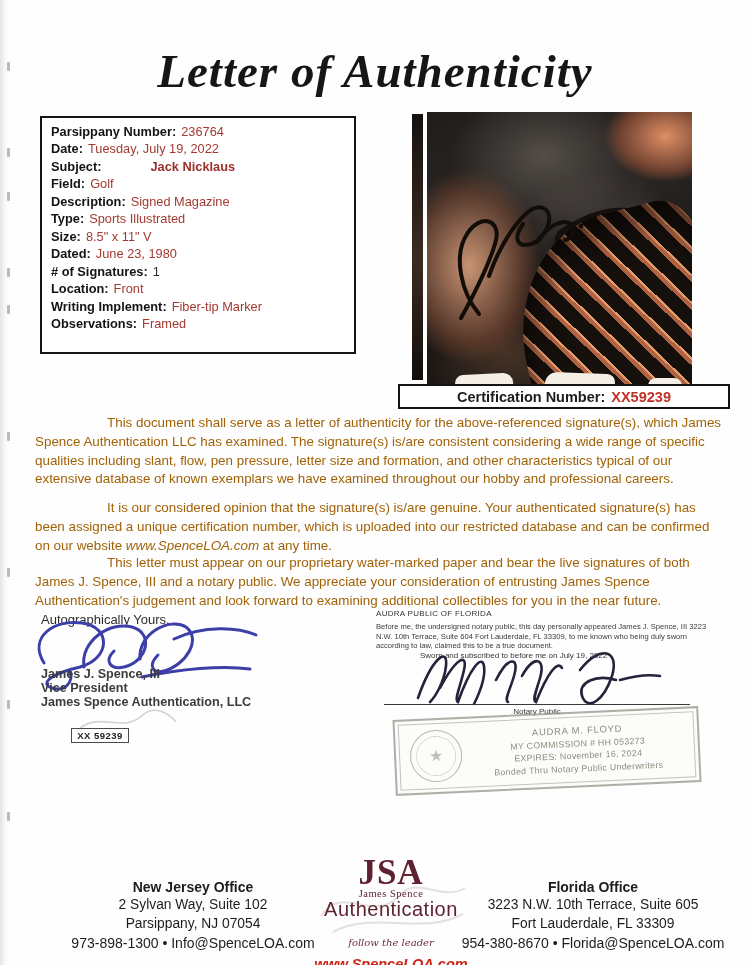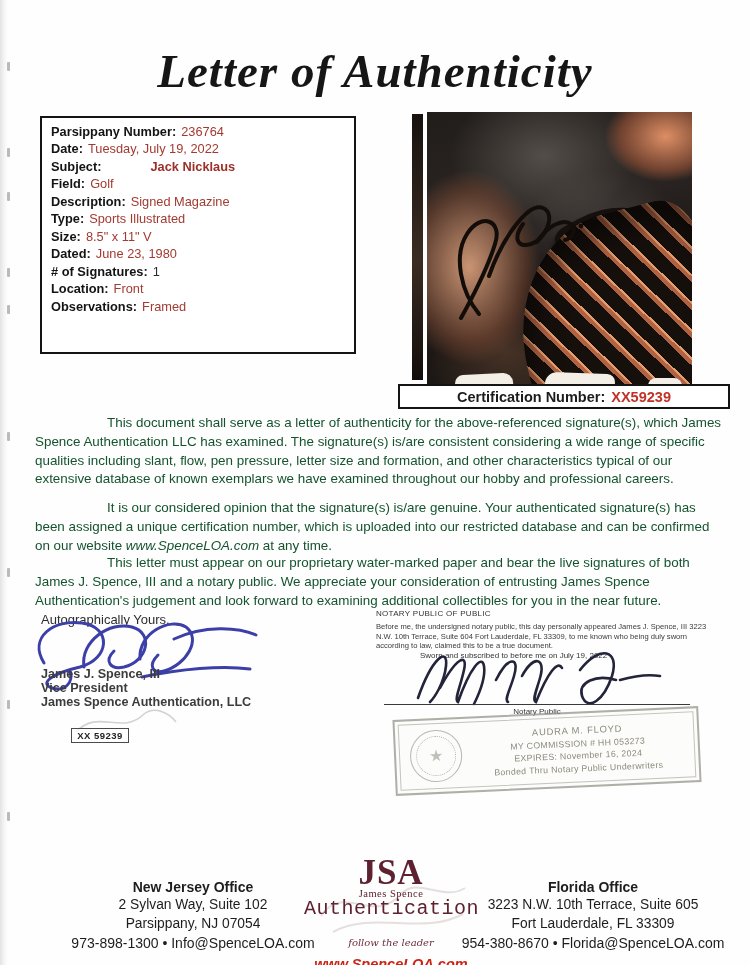--- a/index.html
+++ b/index.html
@@ -51,21 +51,21 @@
   .photo-sig { position:absolute; left:18px; top:52px; }
 
   
   .cert-bar { position:absolute; left:398px; top:384px; width:332px; height:25px;
     border:2px solid #141414; background:#fff; display:flex; align-items:center; justify-content:center;
     font-size:14.5px; font-weight:700; }
   .cert-bar .cert-val { color:#c23126; margin-left:6px; }
 
   
   .para { position:absolute; left:35px; width:690px; font-size:13.4px; line-height:18.8px;
-    color:#14532d; text-indent:72px; }
+    color:#a16207; text-indent:72px; }
   .para .link-it { font-style:italic; }
   .p1 { top:414px; }
   .p2 { top:499px; }
   .p3 { top:554px; }
 
   
   .salutation { position:absolute; left:41px; top:612px; font-size:13px; color:#2e2e2e; }
   .jsa-sig { position:absolute; left:24px; top:615px; }
   .signer { position:absolute; left:41px; top:668px; font-size:12.6px; line-height:13.8px; font-weight:700; color:#3c3c3c; }
   .wm-squiggle { position:absolute; left:72px; top:706px; opacity:.6; }
@@ -99,21 +99,21 @@
   
   .footer-col { position:absolute; text-align:center; color:#1d1d1d; }
   .footer-col .office-title { font-weight:700; font-size:14px; line-height:18px; }
   .footer-col .office-line { font-size:13.8px; line-height:18.5px; }
   .footer-col .office-contact { font-size:14px; line-height:20px; font-weight:400; }
   .nj { left:48px; top:878px; width:290px; }
   .fl { left:448px; top:878px; width:290px; }
   .logo-col { position:absolute; left:303px; top:858px; width:176px; text-align:center; color:#5e2130; }
   .logo-acronym { font-family:"Liberation Serif", serif; font-weight:700; font-size:35px; line-height:30px; letter-spacing:1px; }
   .logo-name1 { font-family:"Liberation Serif", serif; font-size:10.5px; letter-spacing:.5px; margin-top:0; }
-  .logo-name2 { font-family:Liberation Mono, monospace; font-size:20px; line-height:20px; letter-spacing:.5px;text-align:right; }
+  .logo-name2 { font-family:Liberation Sans, sans-serif; font-size:20px; line-height:20px; letter-spacing:.5px; }
   .logo-tagline { font-family:"DejaVu Serif", serif; font-style:italic; font-size:10px; color:#6d2c3a; margin-top:18px; }
   .logo-site { font-style:italic; font-weight:700; font-size:14.5px; color:#cc2414; margin-top:8px; }
   .logo-wm { position:absolute; left:10px; top:8px; opacity:.18; }
 </style>
 </head>
 <body>
 
 <div class="page">
   <div class="edge-shade"></div>
   <div class="scan-tick" style="top:62px"></div>
@@ -132,20 +132,21 @@
     <div class="info-row"><span class="lbl">Parsippany Number:</span><span class="val">236764</span></div>
     <div class="info-row"><span class="lbl">Date:</span><span class="val">Tuesday, July 19, 2022</span></div>
     <div class="info-row"><span class="lbl">Subject:</span><span class="val val-bold">Jack Nicklaus</span></div>
     <div class="info-row"><span class="lbl">Field:</span><span class="val">Golf</span></div>
     <div class="info-row"><span class="lbl">Description:</span><span class="val">Signed Magazine</span></div>
     <div class="info-row"><span class="lbl">Type:</span><span class="val">Sports Illustrated</span></div>
     <div class="info-row"><span class="lbl">Size:</span><span class="val">8.5" x 11" V</span></div>
     <div class="info-row"><span class="lbl">Dated:</span><span class="val">June 23, 1980</span></div>
     <div class="info-row"><span class="lbl"># of Signatures:</span><span class="val val-dark">1</span></div>
     <div class="info-row"><span class="lbl">Location:</span><span class="val">Front</span></div>
+    <div class="info-row"><span class="lbl">Writing Implement:</span><span class="val">Fiber-tip Marker</span></div>
     <div class="info-row"><span class="lbl">Observations:</span><span class="val">Framed</span></div>
   </div>
 
   <div class="photo-wrap">
     <div class="photo-sliver"></div>
     <div class="photo-main">
       <div class="photo-collar"></div>
       <div class="photo-shirt"></div>
       <div class="torn t1"></div>
       <div class="torn t2"></div>
@@ -184,21 +185,21 @@
   <div class="signer">
     <div>James J. Spence, III</div>
     <div>Vice President</div>
     <div>James Spence Authentication, LLC</div>
   </div>
   <svg class="wm-squiggle" width="110" height="32" viewBox="0 0 110 32">
     <path d="M4,26 C26,2 50,30 72,8 C82,0 96,6 104,16" fill="none" stroke="rgba(90,90,90,.45)" stroke-width="1.6"></path>
   </svg>
   <div class="wm-box">XX 59239</div>
 
-  <div class="notary-head">NOTARY PUBLIC OF PUBLIC</div>
+  <div class="notary-head">AUDRA PUBLIC OF FLORIDA</div>
   <div class="notary-statement">Before me, the undersigned notary public, this day personally appeared James J. Spence, III 3223 N.W. 10th Terrace, Suite 604 Fort Lauderdale, FL 33309, to me known who being duly sworn according to law, claimed this to be a true document.</div>
   <div class="sworn-line">Sworn and subscribed to before me on July 19, 2022</div>
   <svg class="notary-sig" width="290" height="74" viewBox="0 0 290 74">
     <g fill="none" stroke="#23233a" stroke-width="2.6" stroke-linecap="round">
       <path d="M14,62 C28,22 44,10 42,30 C40,48 30,62 26,66"></path>
       <path d="M36,52 C52,22 64,16 60,34 C56,52 50,64 54,66 C66,32 78,18 80,30 C82,44 74,60 70,68"></path>
       <path d="M92,44 C104,20 116,20 110,40 C106,54 100,64 104,66"></path>
       <path d="M118,40 C130,18 142,22 136,42 C132,56 128,64 132,66 C144,36 154,24 158,32"></path>
       <path d="M176,34 C196,8 216,14 208,40 C200,64 184,76 178,60 C174,46 192,38 212,44"></path>
       <path d="M216,44 C230,40 244,38 256,40"></path>

